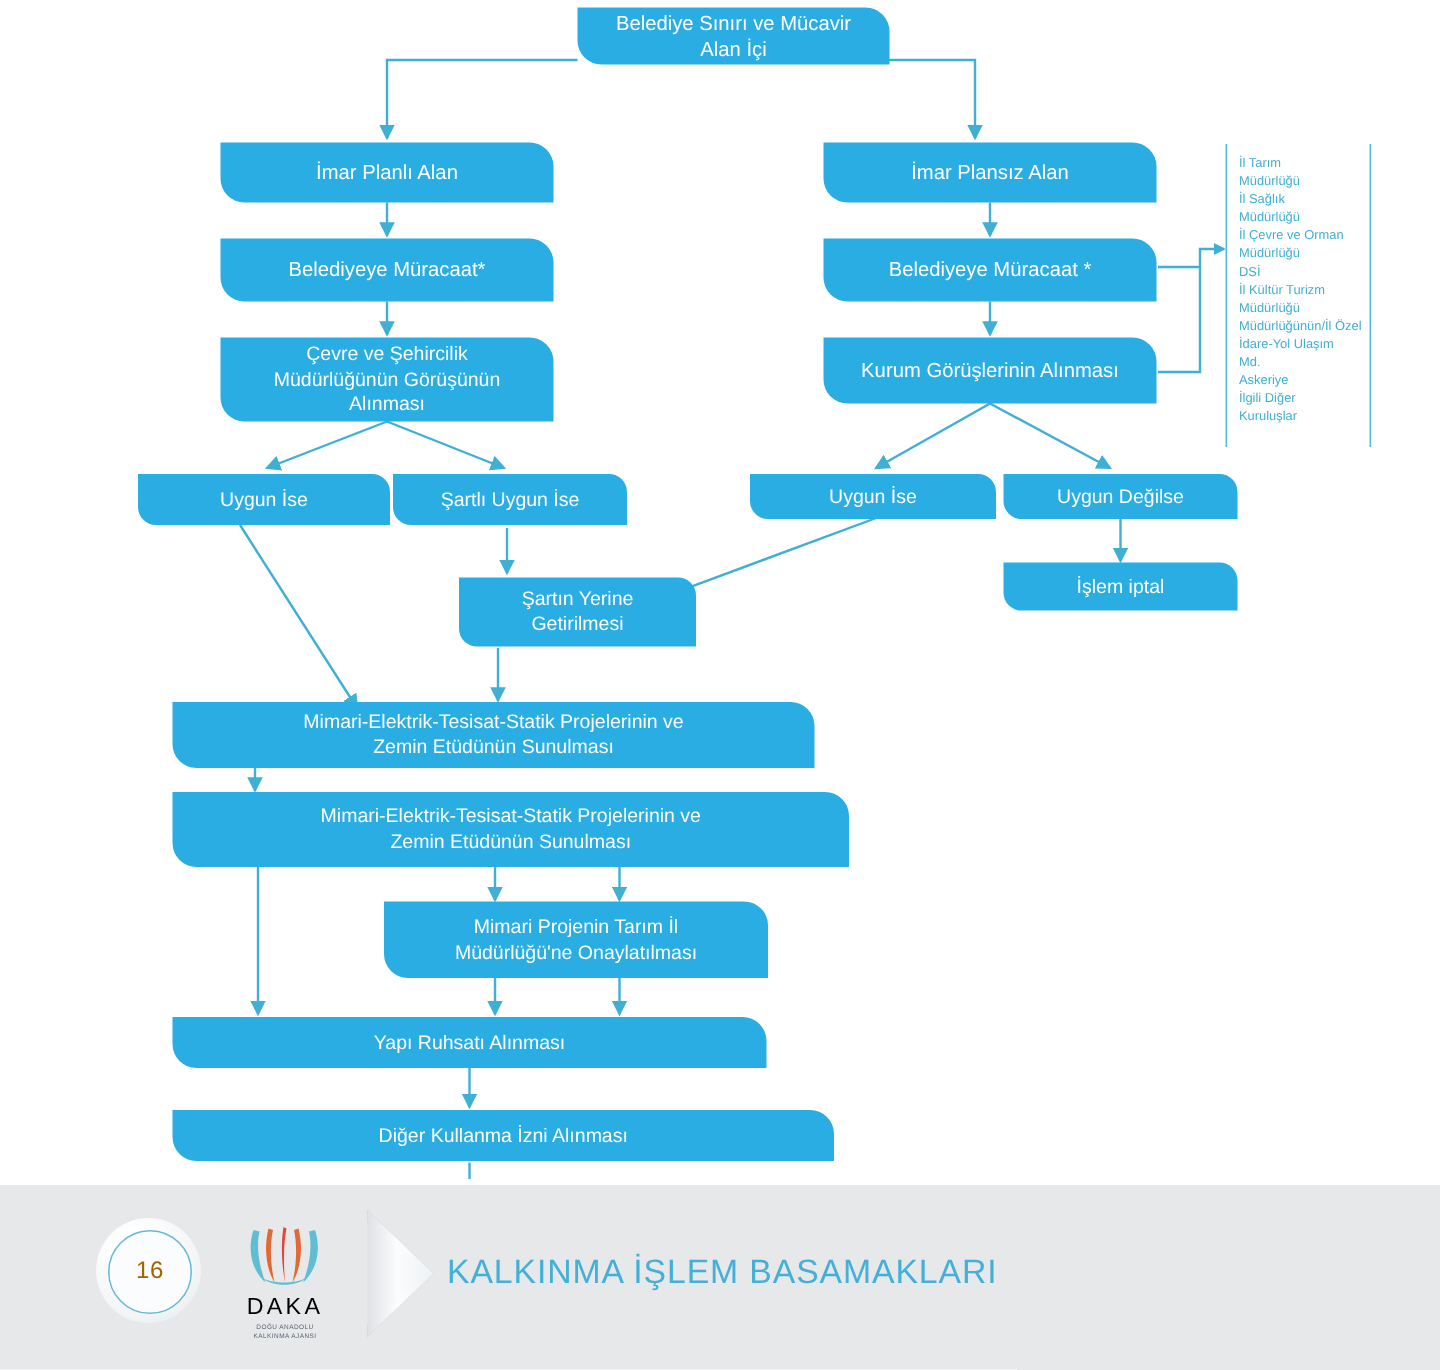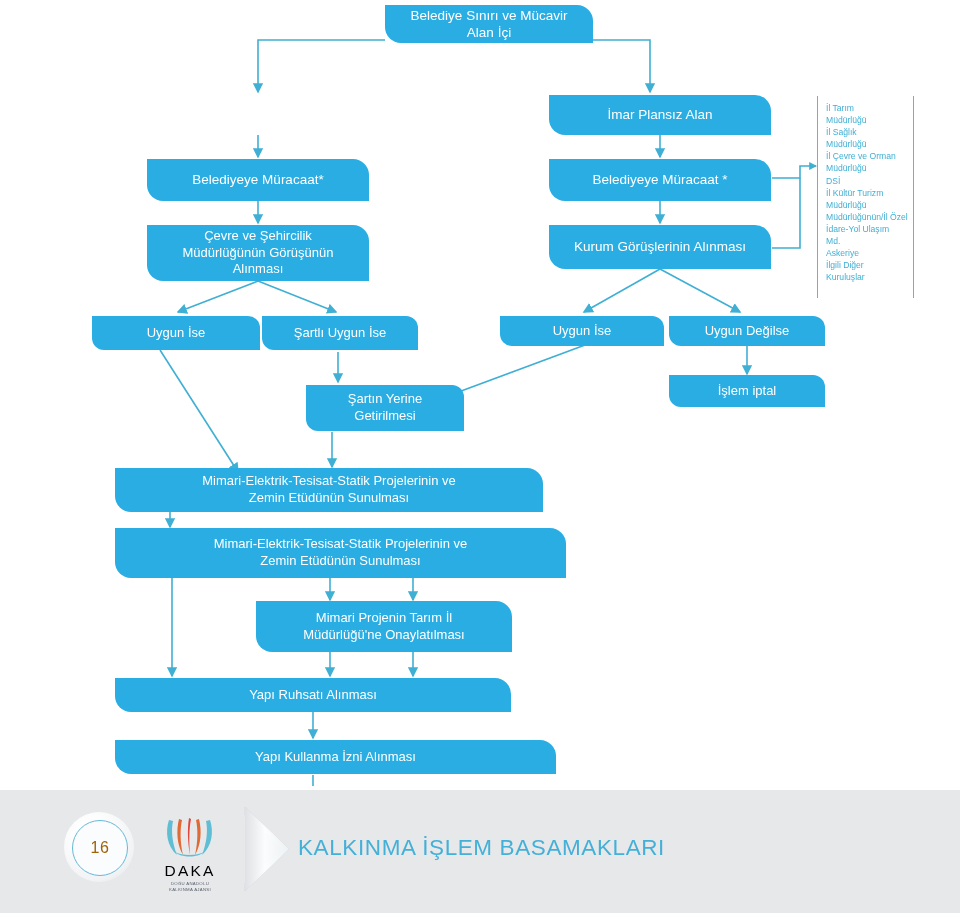--- a/index.html
+++ b/index.html
@@ -212,20 +212,23 @@
 
       <path d="M 313 775 L 313 786"></path>
     </g>
   </svg>
 
   <div class="node r-trbl" style="left:385px; top:5px; width:208px; height:38px; font-size:13.5px;">
     <span class="node-text">Belediye Sınırı ve Mücavir
 Alan İçi</span>
   </div>
 
+  <div class="node r-trbl" style="left:147px; top:95px; width:222px; height:40px; font-size:13.5px;">
+    <span class="node-text">İmar Planlı Alan</span>
+  </div>
 
   <div class="node r-trbl" style="left:147px; top:159px; width:222px; height:42px; font-size:13.5px;">
     <span class="node-text">Belediyeye Müracaat*</span>
   </div>
 
   <div class="node r-trbl" style="left:147px; top:225px; width:222px; height:56px; font-size:13px;align-items:center;">
     <span class="node-text">Çevre ve Şehircilik
 Müdürlüğünün Görüşünün
 Alınması</span>
   </div>
@@ -280,21 +283,21 @@
   <div class="node r-trbl" style="left:256px; top:601px; width:256px; height:51px; font-size:13px;">
     <span class="node-text">Mimari Projenin Tarım İl
 Müdürlüğü'ne Onaylatılması</span>
   </div>
 
   <div class="node r-trbl" style="left:115px; top:678px; width:396px; height:34px; font-size:13px;">
     <span class="node-text">Yapı Ruhsatı Alınması</span>
   </div>
 
   <div class="node r-trbl" style="left:115px; top:740px; width:441px; height:34px; font-size:13px;">
-    <span class="node-text">Yapı Kullanma İzni Alınması</span>
+    <span class="node-text">Diğer Kullanma İzni Alınması</span>
   </div>
 
   <div id="inst-panel">
     <span class="inst-line">İl Tarım</span>
     <span class="inst-line">Müdürlüğü</span>
     <span class="inst-line">İl Sağlık</span>
     <span class="inst-line">Müdürlüğü</span>
     <span class="inst-line">İl Çevre ve Orman</span>
     <span class="inst-line">Müdürlüğü</span>
     <span class="inst-line">DSİ</span>

